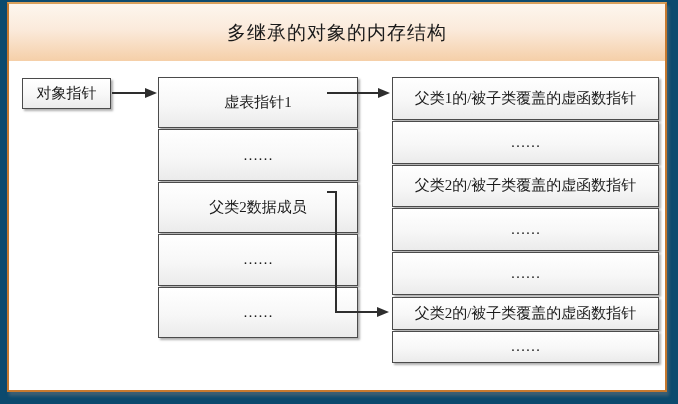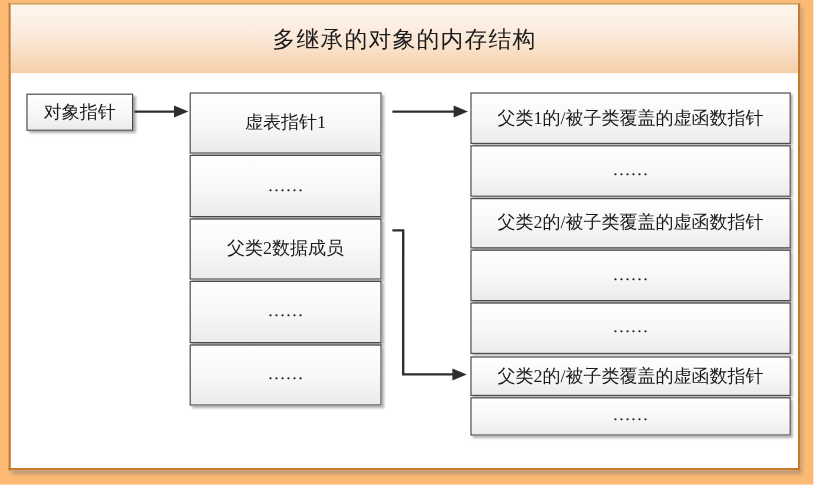--- a/index.html
+++ b/index.html
@@ -1,17 +1,17 @@
 <!DOCTYPE html>
 <html><head>
 <meta charset="utf-8">
 <style>
   html,body{margin:0;padding:0;background:#ffffff;}
   .stage{
-    position:relative;width:678px;height:404px;background:#fdba74;overflow:hidden;
+    position:relative;width:678px;height:404px;background:#0c4a6e;overflow:hidden;
     font-family:"Liberation Serif","DejaVu Serif",serif;color:#1a1a1a;
   }
   .card{
     position:absolute;left:7px;top:2px;width:660px;height:390px;
     background:#ffffff;
     border:2px solid #c6792f;border-top-color:#d9a05c;
     box-shadow:2px 4px 3px rgba(120,120,120,.45);
     box-sizing:border-box;
   }
   .header{
@@ -27,21 +27,21 @@
     border:1px solid #4b4b4b;
     background:linear-gradient(180deg,#ffffff 0%,#f7f7f7 55%,#ebebeb 100%);
     box-shadow:2px 2px 2px rgba(110,110,110,.55);
     display:flex;align-items:center;justify-content:center;
     font-size:15px;
   }
   .obj{left:22px;top:78px;width:89px;height:31px;}
   .col{
     position:absolute;display:flex;flex-direction:column;gap:1px;
   }
-  .col-memory{left:158px;top:77px;width:160px;height:261px;}
+  .col-memory{left:158px;top:77px;width:200px;height:261px;}
   .col-vtable1{left:392px;top:77px;width:267px;height:218px;}
   .col-vtable2{left:392px;top:297px;width:267px;height:66px;}
   .row{
     flex:1;box-sizing:border-box;
     border:1px solid #4b4b4b;
     background:linear-gradient(180deg,#ffffff 0%,#f7f7f7 55%,#ebebeb 100%);
     box-shadow:2px 2px 2px rgba(110,110,110,.55);
     display:flex;align-items:center;justify-content:center;
     font-size:15px;white-space:nowrap;
   }

